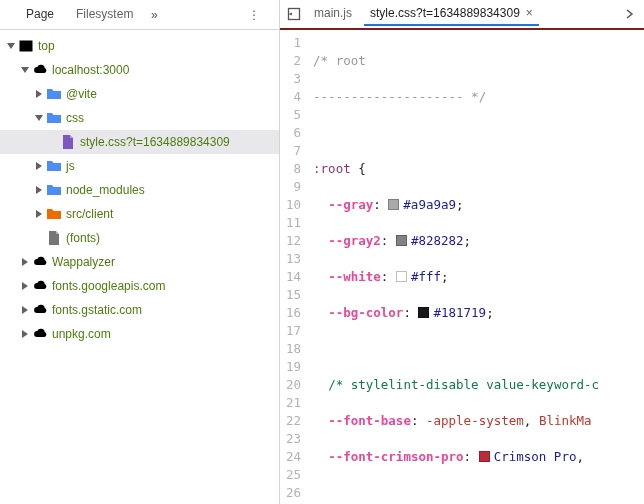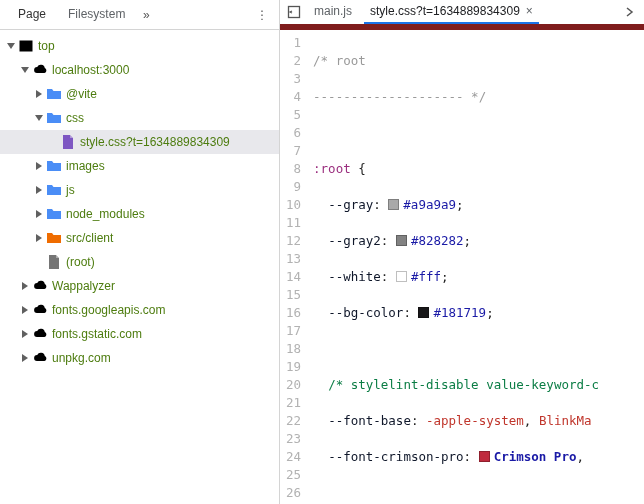--- a/index.html
+++ b/index.html
@@ -1,54 +1,54 @@
 <!DOCTYPE html>
 <html><head>
 <meta charset="utf-8">
 <style>
   * { box-sizing: border-box; }
   html, body { margin:0; padding:0; height:100%; font-family: "Segoe UI", Arial, sans-serif; font-size:12px; color:#333; background:#fff; overflow:hidden; }
   .root { display:flex; height:504px; width:644px; }
   
   .left { width:280px; border-right:1px solid #d4d4d4; display:flex; flex-direction:column; }
-  .tabbar { display:flex; align-items:center; border-bottom:1px solid #d4d4d4; height:30px; padding:0 8px; gap:2px;}
+  .tabbar { display:flex; align-items:center; border-bottom:1px solid #d4d4d4; height:30px; padding:0 16px; gap:2px;}
   .tab { padding:6px 10px; color:#5f6367; cursor:default; border-bottom:2px solid transparent; }
   .tab.active { color:#333; }
   .tabbar .spacer { flex:1; }
   .tabbar .more, .tabbar .menu { width:18px; text-align:center; color:#555; cursor:default; }
   .tree { flex:1; overflow:auto; padding-top:4px; }
   .row { display:flex; align-items:center; height:24px; white-space:nowrap; }
   .row.sel { background:#e8e8ec; }
   .tw { width:14px; display:inline-flex; justify-content:center; color:#606060; }
   .tw svg { width:10px; height:10px; }
   .ic { width:16px; height:16px; display:inline-flex; align-items:center; justify-content:center; margin-right:4px; }
   .ic svg { width:16px; height:16px; }
   .lbl { color:#4d7c0f; }
   .pad { display:inline-block; }
   .folder-blue { fill:#4a8df6; }
   .folder-orange { fill:#ef6c00; }
   .file-purple { fill:#7e57c2; }
   .file-gray { fill:#757575; }
   
   .right { flex:1; display:flex; flex-direction:column; min-width:0; }
-  .edtabs { display:flex; align-items:center; height:30px; border-bottom:6px solid #7f1d1d; padding:0 6px; gap:6px;justify-content:flex-end; }
+  .edtabs { display:flex; align-items:center; height:30px; border-bottom:2px solid #7f1d1d; padding:0 6px; gap:6px;justify-content:flex-end; }
   .edtabs .navico { width:16px; height:16px; display:flex; align-items:center; justify-content:center; color:#555; }
   .edtab { display:flex; align-items:center; gap:6px; padding:4px 6px; color:#5f6367; border-bottom:2px solid transparent; }
   .edtab.active { color:#202124; border-bottom-color:#1a73e8; }
   .edtab .close { color:#5f6367; font-size:12px; }
   .editor { flex:1; display:flex; overflow:hidden; font-family: Menlo, Consolas, "DejaVu Sans Mono", monospace; font-size:12.5px; line-height:18px; }
   .gutter { text-align:right; color:#b2b2b2; padding:4px 10px 4px 6px; user-select:none; }
   .gutter div { height:18px; }
   .code { padding:4px 0 12px 2px; white-space:pre; color:#222; overflow:hidden; }
   .code div { height:18px; }
   .c-comment { color:#9a9a9a; }
   .c-sel { color:#9b2f7f;margin-top:20px; }
-  .c-prop { color:#0f172a; }
+  .c-prop { color:#ec4899;font-weight:bold; }
   .c-str { color:#1a1aa6; }
-  .c-kw { color:#1a1aa6;font-weight:bold; }
+  .c-kw { color:#1a1aa6; }
   .c-green { color:#0b7d45; }
   .c-orange { color:#c0362c; }
   .sw { display:inline-block; width:11px; height:11px; margin-right:4px; border:1px solid rgba(0,0,0,.25); vertical-align:-1px; }
 </style>
 </head>
 <body>
 
 <div class="root">
 
   <div class="left">
@@ -156,34 +156,20 @@
         <span class="tw">
             <svg>
               <use href="#tri-right"></use>
             </svg>
           </span>
         <span class="ic">
             <svg class="folder-blue">
               <use href="#folder"></use>
             </svg>
           </span>
-        <span class="lbl">images</span>
-      </div>
-      <div class="row">
-        <span class="pad" style="width:32px"></span>
-        <span class="tw">
-            <svg>
-              <use href="#tri-right"></use>
-            </svg>
-          </span>
-        <span class="ic">
-            <svg class="folder-blue">
-              <use href="#folder"></use>
-            </svg>
-          </span>
         <span class="lbl">js</span>
       </div>
       <div class="row">
         <span class="pad" style="width:32px"></span>
         <span class="tw">
             <svg>
               <use href="#tri-right"></use>
             </svg>
           </span>
         <span class="ic">
@@ -207,21 +193,21 @@
           </span>
         <span class="lbl">src/client</span>
       </div>
       <div class="row">
         <span class="pad" style="width:46px"></span>
         <span class="ic">
             <svg class="file-gray">
               <use href="#file"></use>
             </svg>
           </span>
-        <span class="lbl">(root)</span>
+        <span class="lbl">(fonts)</span>
       </div>
       <div class="row">
         <span class="pad" style="width:18px"></span>
         <span class="tw">
             <svg>
               <use href="#tri-right"></use>
             </svg>
           </span>
         <span class="ic cloud">
             <svg>

